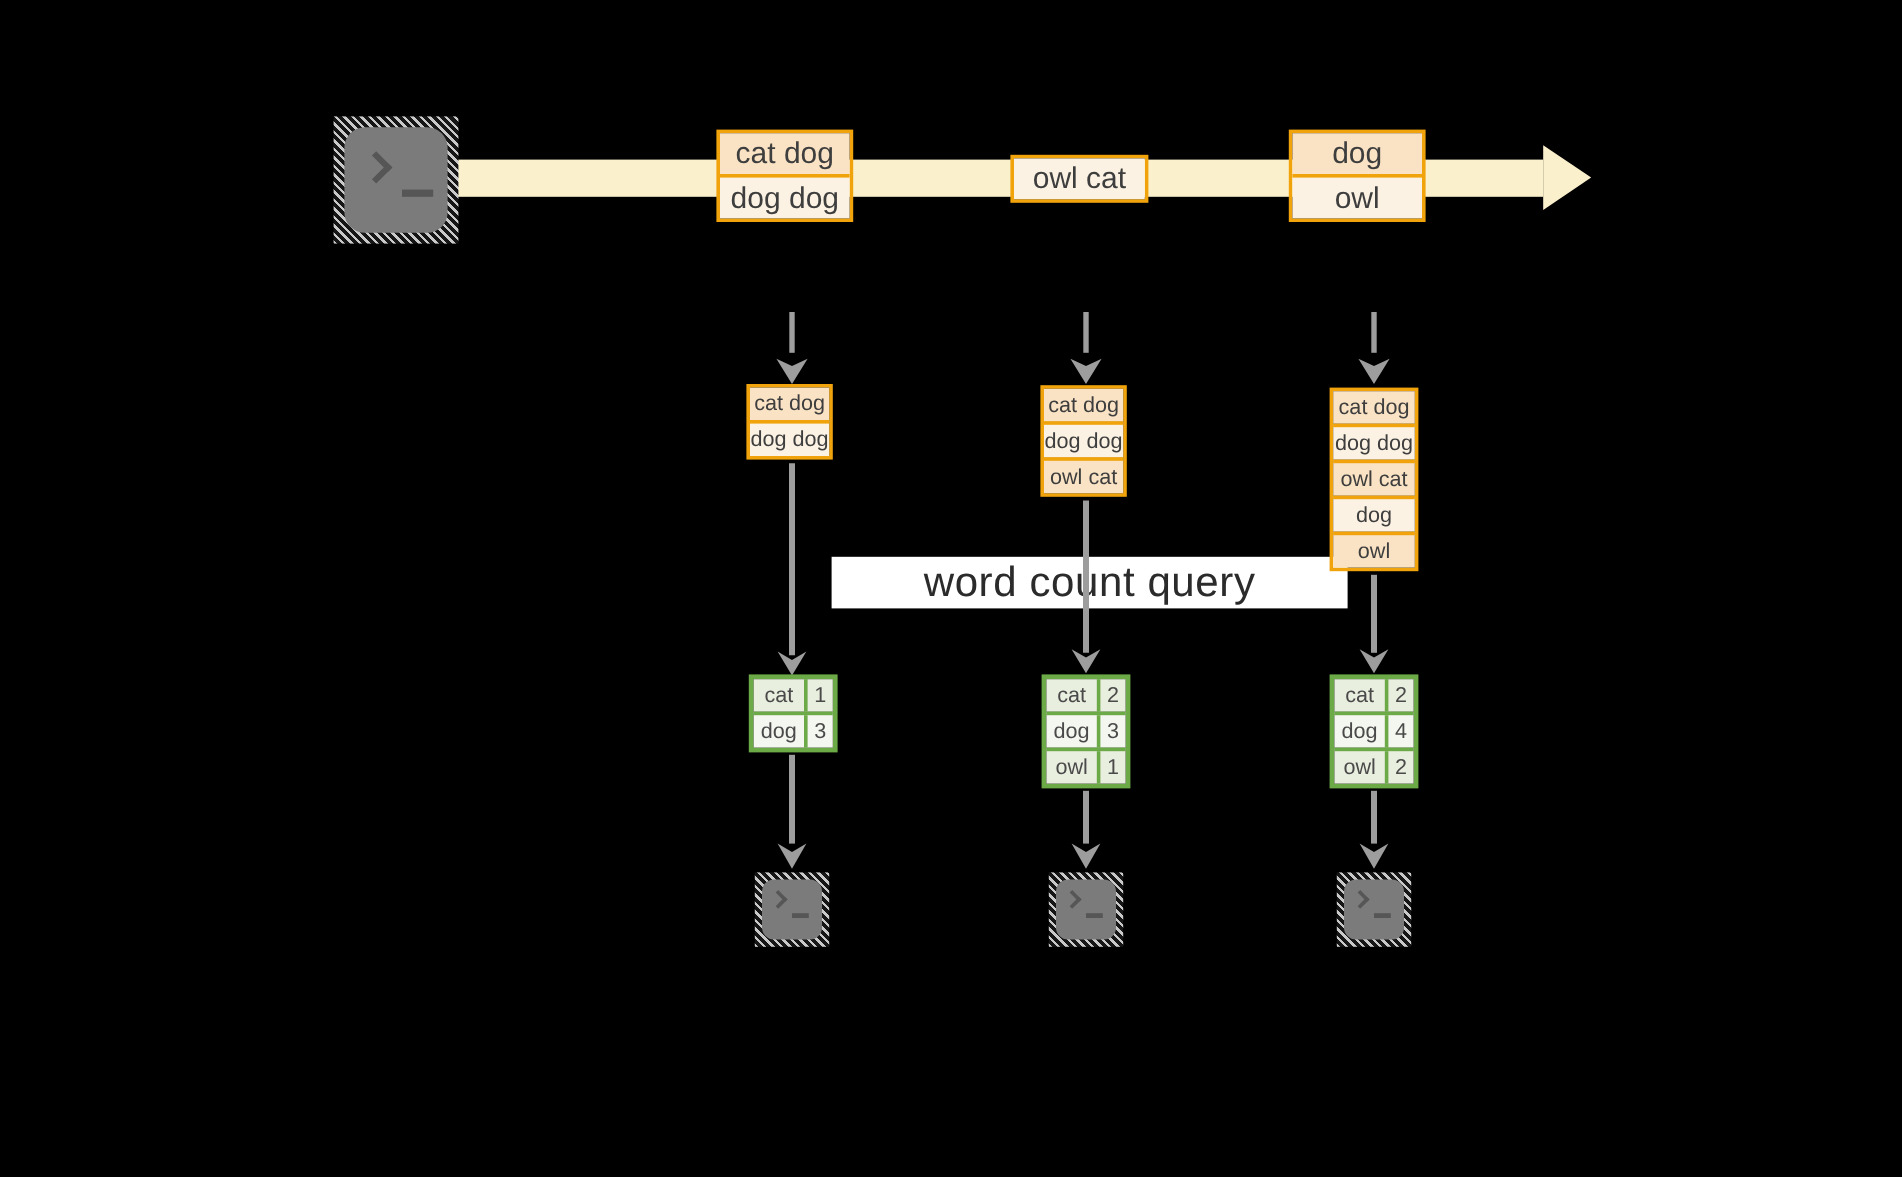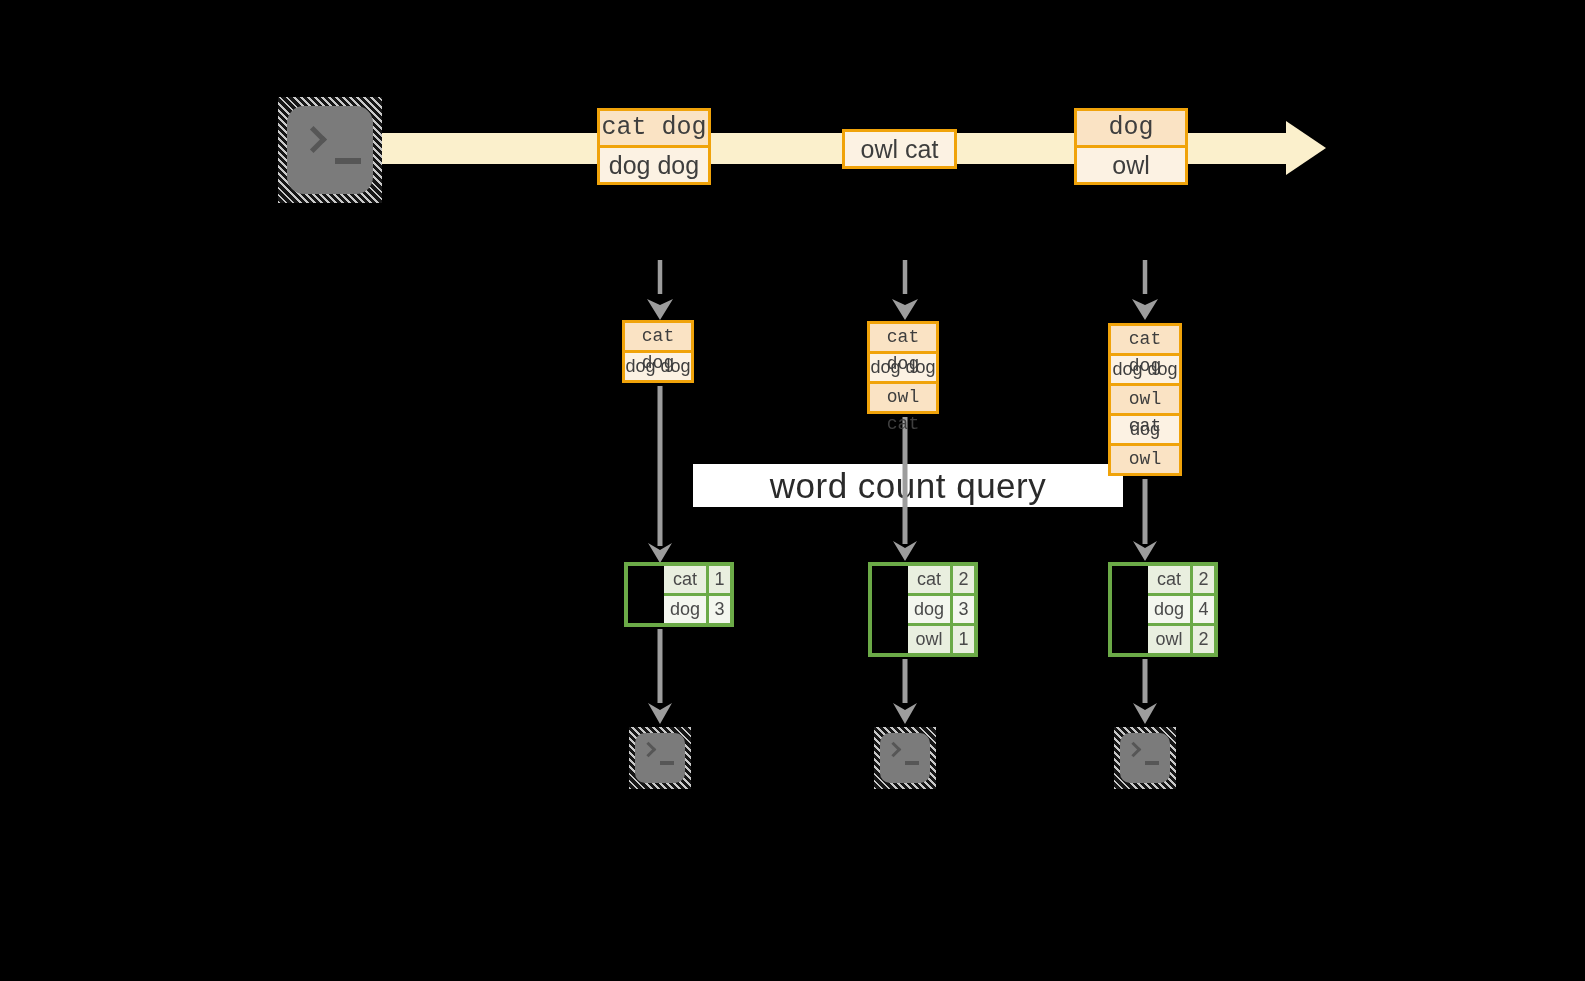--- a/index.html
+++ b/index.html
@@ -13,40 +13,40 @@
   .dline{stroke:var(--gray);stroke-width:4.5;fill:none;}
   .ghead{fill:var(--gray);}
 
   
   .streambox{position:absolute;border:3px solid var(--orange);z-index:3;}
   #stream1{left:597px;top:108px;width:108px;}
   #stream2{left:842px;top:129px;width:109px;}
   #stream3{left:1074px;top:108px;width:108px;}
   .srow{height:34px;line-height:34px;text-align:center;font-size:25px;color:var(--ink);}
   .srow + .srow{border-top:3px solid var(--orange);}
-  .dk{background:var(--cell_dark);font-family:Liberation Mono, monospace;}
+  .dk{background:var(--cell_dark);}
   .lt{background:var(--cell_light);}
 
   
   .stack{position:absolute;border:3px solid var(--orange);z-index:3;}
   #stack1{left:622px;top:320px;width:66px;}
   #stack2{left:867px;top:321px;width:66px;}
   #stack3{left:1108px;top:323px;width:68px;}
   .brow{height:27px;line-height:27px;text-align:center;font-size:18px;color:var(--ink);}
   .brow + .brow{border-top:3px solid var(--orange);}
 
   
   #querybox{
     position:absolute;left:693px;top:464px;width:430px;height:43px;background:#ffffff;z-index:1;
     display:flex;align-items:center;justify-content:center;
   }
   #querybox span{font-size:35px;color:#2b2b2b;letter-spacing:0.5px;}
 
   
-  .gtable{position:absolute;border:4px solid var(--green);z-index:3;padding-left:36px;}
+  .gtable{position:absolute;border:4px solid var(--green);z-index:3;}
   #table1{left:624px;top:562px;}
   #table2{left:868px;top:562px;}
   #table3{left:1108px;top:562px;}
   .trow{display:flex;}
   .trow + .trow{border-top:3px solid var(--green);}
   .tword{width:42px;height:27px;line-height:27px;text-align:center;font-size:18px;color:#4a4a4a;}
   .tcount{width:21px;height:27px;line-height:27px;text-align:center;font-size:18px;color:#4a4a4a;border-left:3px solid var(--green);}
   .g-dk{background:var(--green_dark);}
   .g-lt{background:var(--green_light);}
 

